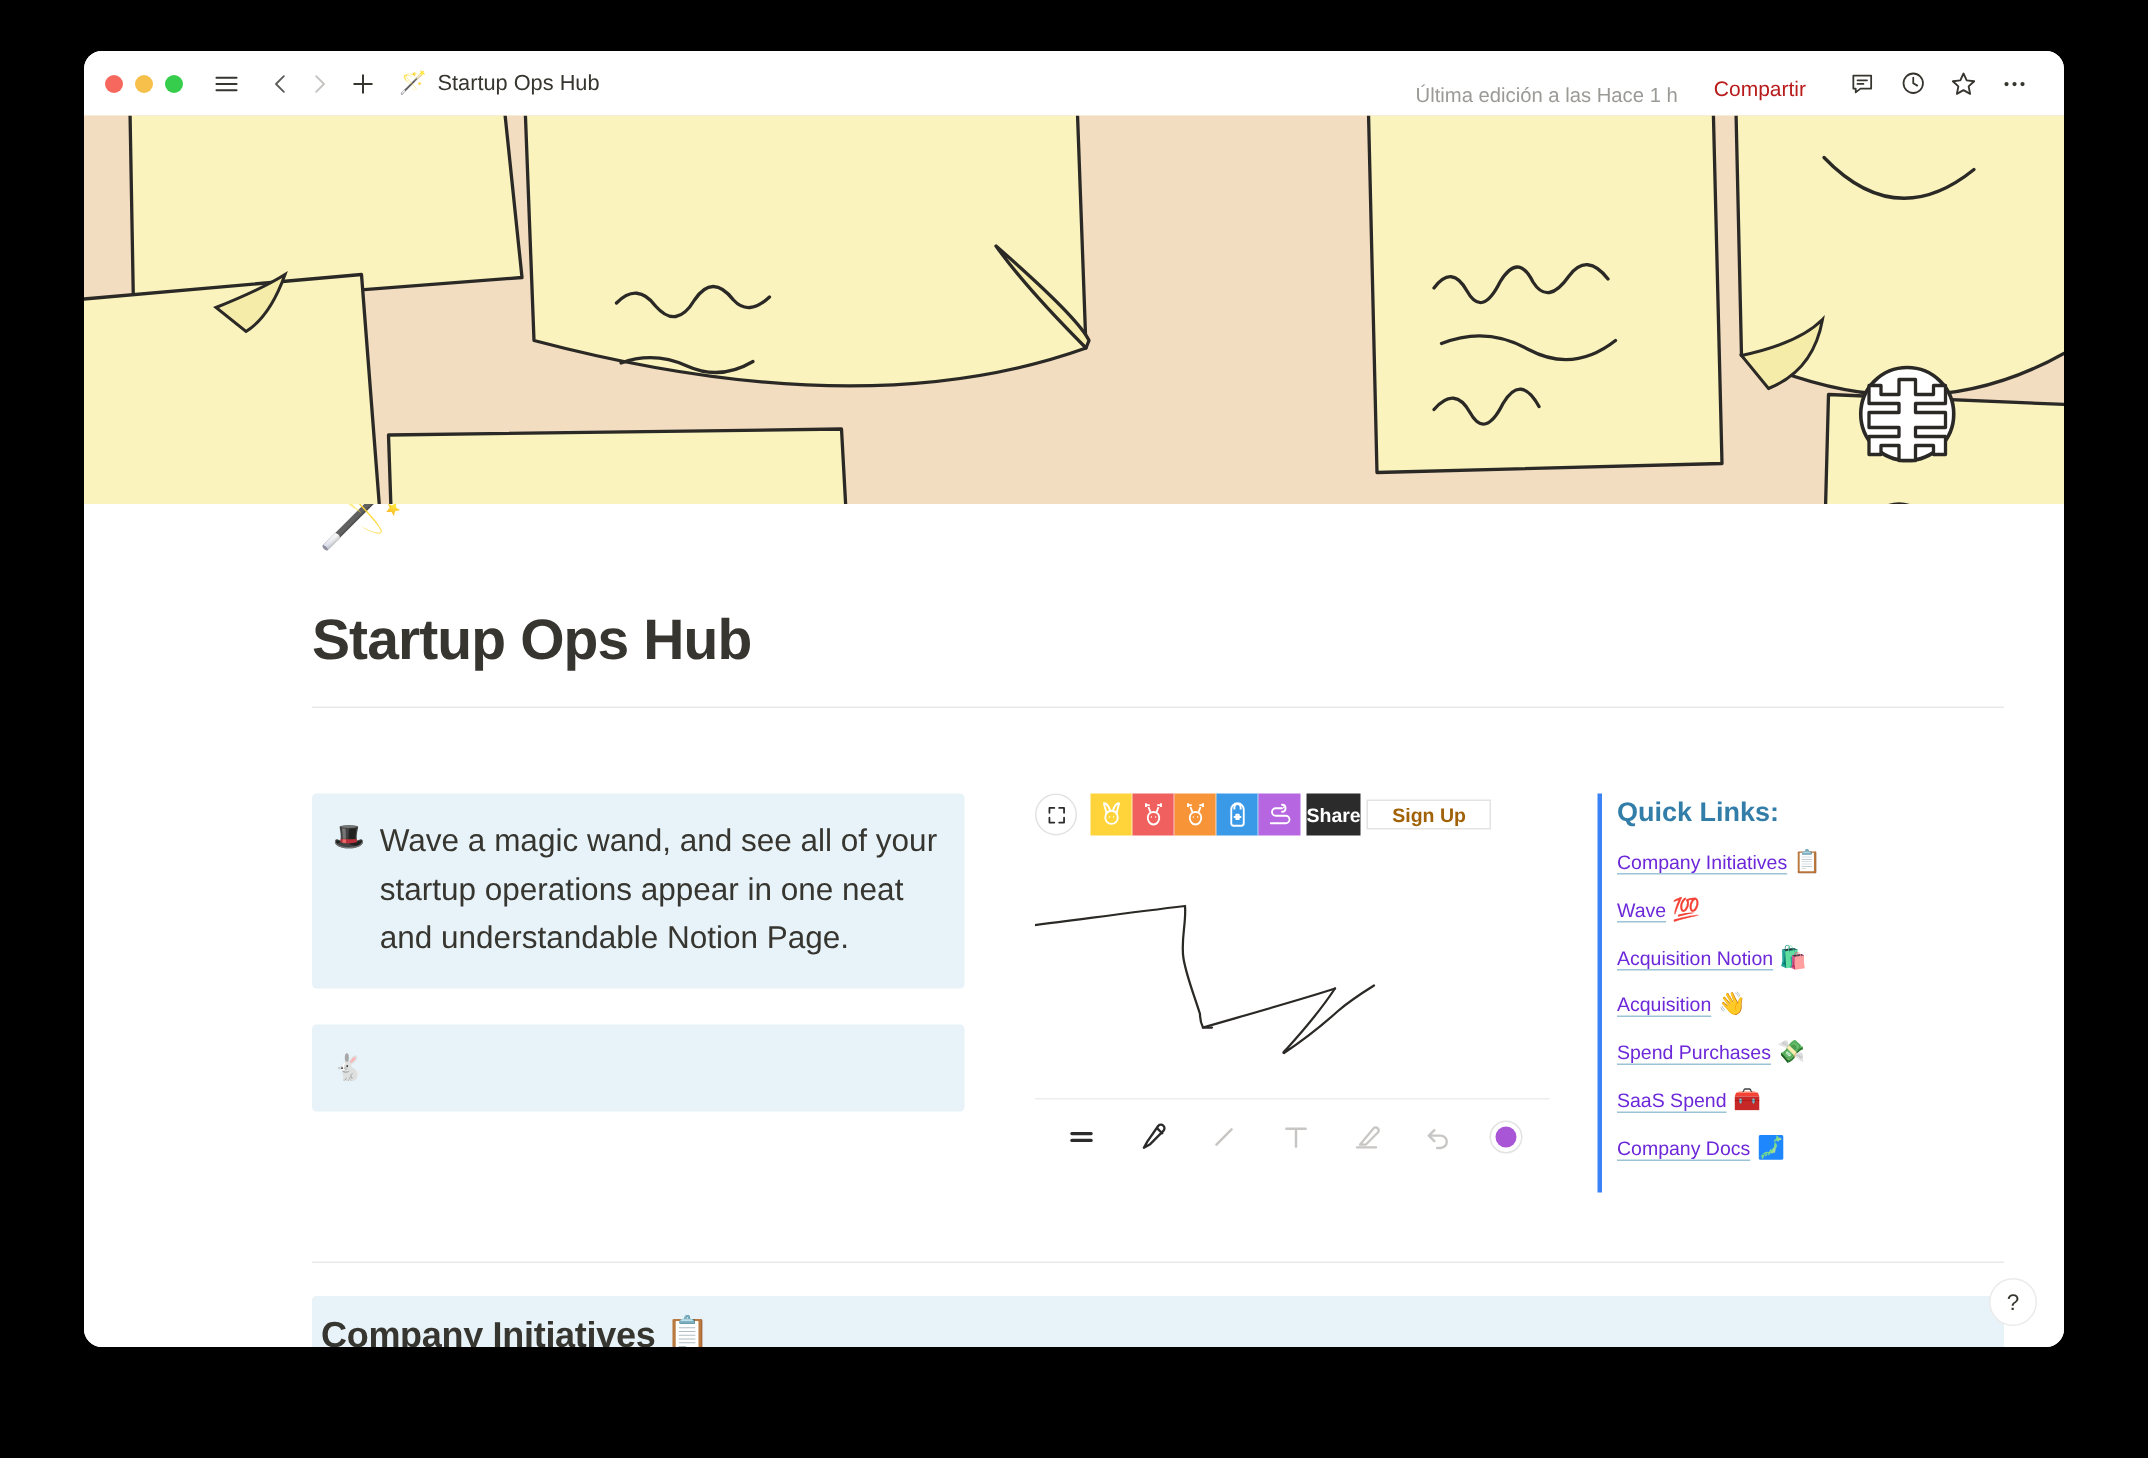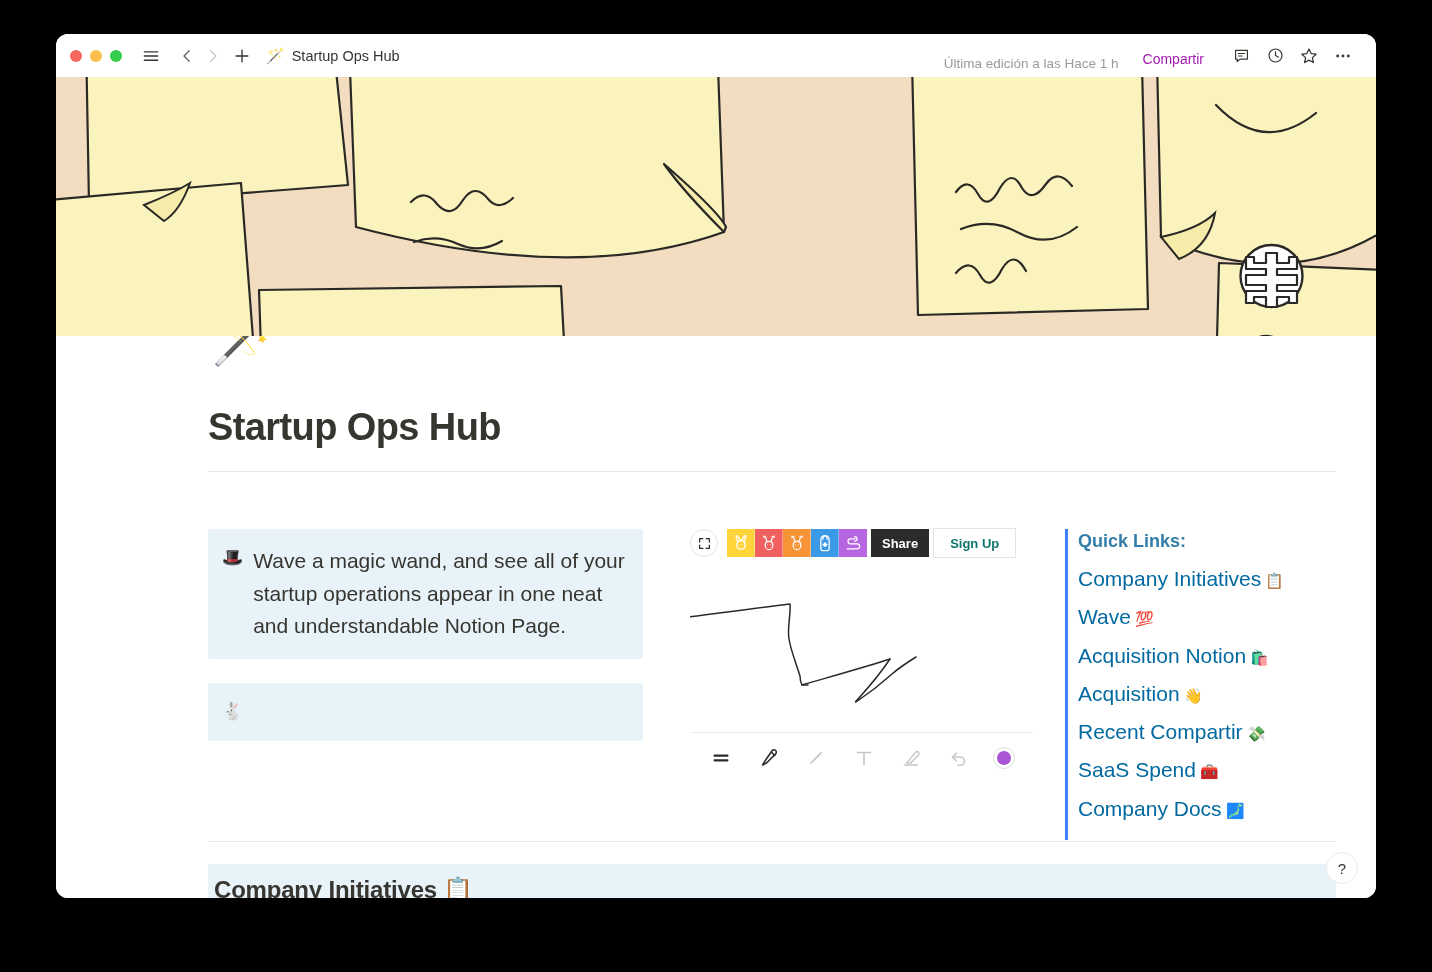--- a/index.html
+++ b/index.html
@@ -72,21 +72,21 @@
     gap: 0;
   }
   #edited-label {
     font-size: 13.5px;
     color: #9b9a97;
     white-space: nowrap;
     margin-right: 18px;
   }
   #share-btn {
     font-size: 14px;
-    color: #a21caf;
+    color: #b91c1c;
     background: none;
     border: none;
     cursor: pointer;
     padding: 4px 6px;
     margin-right: 12px;
     font-family: inherit;
     white-space: nowrap;
   }
   .tb-act { width: 30px; height: 30px; color: #37352f; margin-left: 4px; }
 
@@ -197,30 +197,30 @@
     border-right: 1px solid rgba(255,255,255,0.35);
   }
   .swatch svg { width: 20px; height: 20px; }
   #btn-share-embed {
     height: 28px;
     background: #2b2b2b;
     color: #ffffff;
     font-size: 13px;
     font-weight: 700;
     border: none;
-    padding: 0 11px;
+    padding: 0 0;
     margin-left: 4px;
     cursor: pointer;
     font-family: inherit;
     flex: none;
   }
   #btn-signup-embed {
-    height: 30px;
+    height: 20px;
     background: #ffffff;
-    color: #0f766e;
+    color: #a16207;
     font-size: 13px;
     font-weight: 700;
     border: 1px solid #e3e3e1;
     padding: 0 16px;
     margin-left: 4px;
     cursor: pointer;
     font-family: inherit;
     flex: none;
   }
   #draw-canvas {
@@ -267,22 +267,23 @@
     padding: 2px 0 2px 10px;
   }
   #ql-heading {
     font-size: 18px;
     font-weight: 700;
     color: #337ea9;
     margin-bottom: 13px;
   }
   .ql-row { margin-bottom: 11px; line-height: 1.3; }
   .ql-link {
-    font-size: 21px;
-    color: #0369a1;
+    font-size: 13px;
+    color: #6d28d9;
+    text-decoration: underline;
     text-decoration-color: #9cc3d8;
     text-underline-offset: 3px;
     cursor: pointer;
   }
   .ql-emoji { font-size: 15px; }
 
   
   #lower-rule {
     position: absolute;
     left: 152px;
@@ -602,21 +603,21 @@
               <a class="ql-link">Acquisition Notion</a>
               <span class="ql-emoji">🛍️</span>
             </div>
 
             <div class="ql-row">
               <a class="ql-link">Acquisition</a>
               <span class="ql-emoji">👋</span>
             </div>
 
             <div class="ql-row">
-              <a class="ql-link">Recent Compartir</a>
+              <a class="ql-link">Spend Purchases</a>
               <span class="ql-emoji">💸</span>
             </div>
 
             <div class="ql-row">
               <a class="ql-link">SaaS Spend</a>
               <span class="ql-emoji">🧰</span>
             </div>
 
             <div class="ql-row" style="margin-bottom:16px">
               <a class="ql-link">Company Docs</a>

